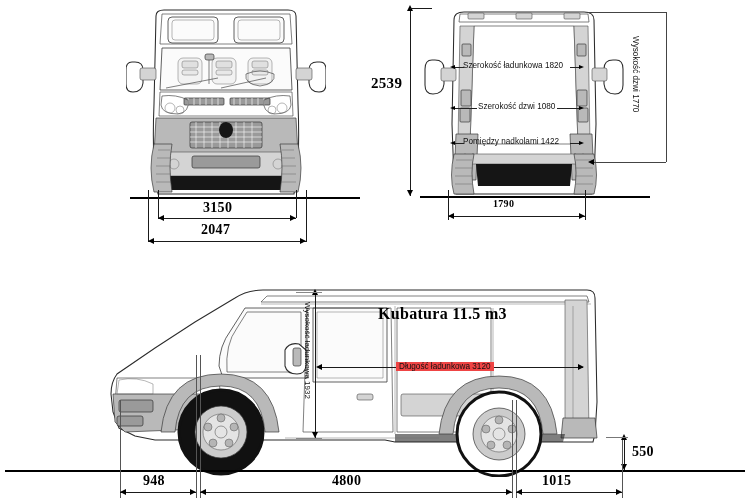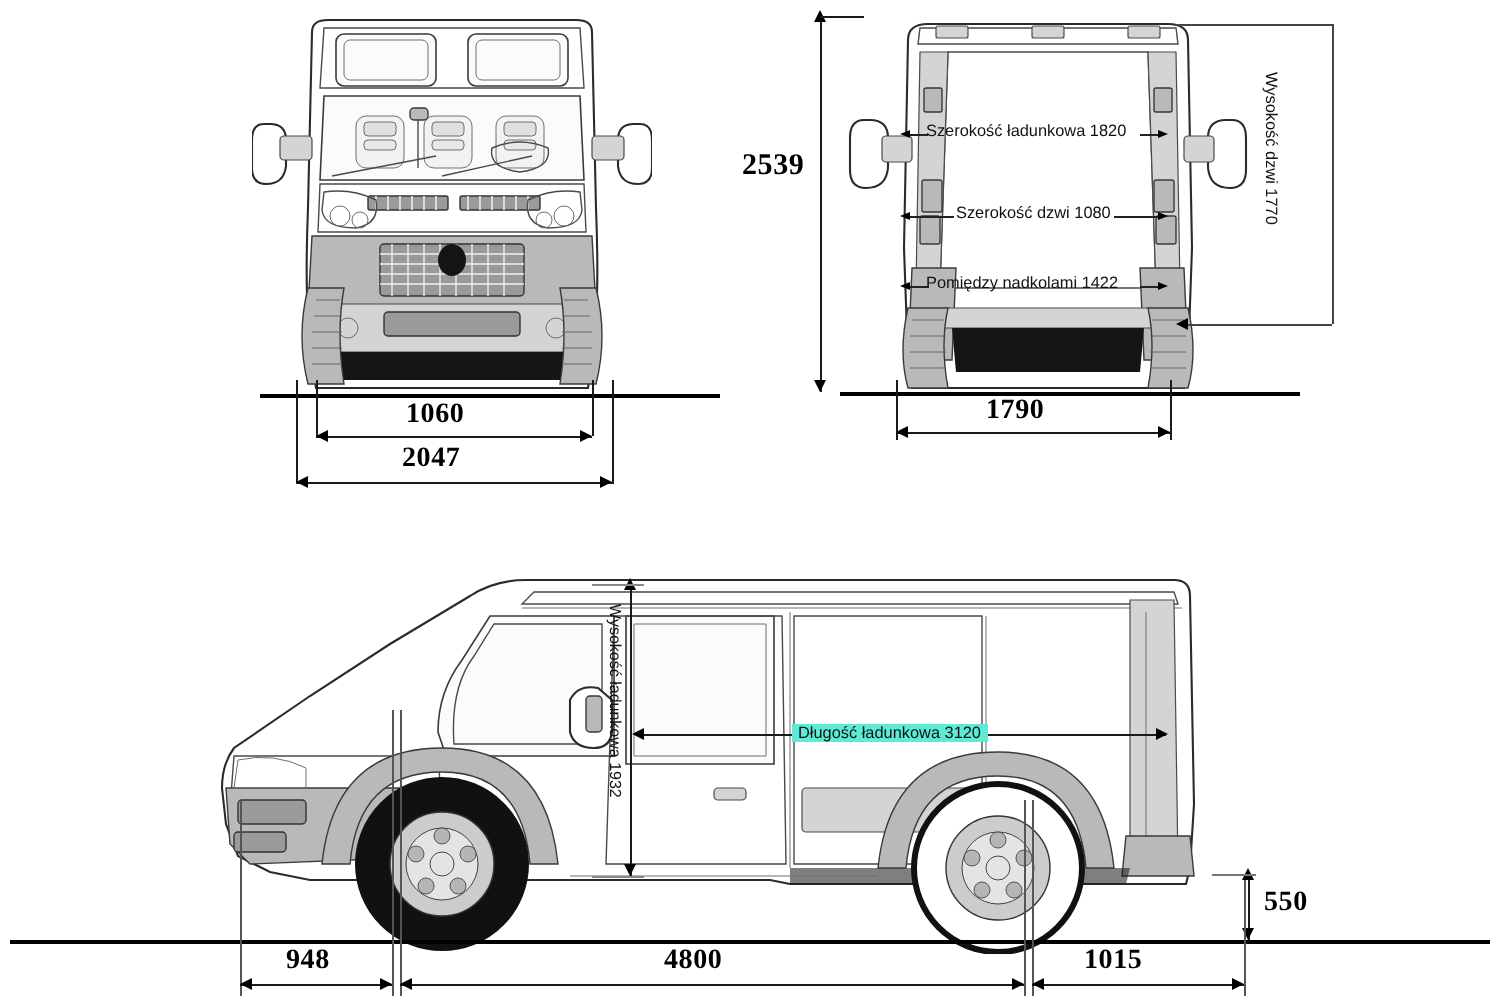--- a/index.html
+++ b/index.html
@@ -175,21 +175,21 @@
     </svg>
   </div>
 
   <div class="groundline" style="left:130px;top:197px;width:230px;"></div>
 
   <div class="vline" style="left:158px;top:190px;height:28px;"></div>
   <div class="vline" style="left:296px;top:190px;height:28px;"></div>
   <div class="vline" style="left:148px;top:190px;height:52px;"></div>
   <div class="vline" style="left:306px;top:190px;height:52px;"></div>
 
-  <div class="dimtext" style="left:203px;top:200px;font-size:14px;">1060</div>
+  <div class="dimtext" style="left:203px;top:200px;font-size:14px;">3150</div>
   <div class="hline" style="left:158px;top:218px;width:138px;"></div>
   <div class="ah ah-l" style="left:158px;top:215px;"></div>
   <div class="ah ah-r" style="left:290px;top:215px;"></div>
 
   <div class="dimtext" style="left:201px;top:222px;font-size:14px;">2047</div>
   <div class="hline" style="left:148px;top:241px;width:158px;"></div>
   <div class="ah ah-l" style="left:148px;top:238px;"></div>
   <div class="ah ah-r" style="left:300px;top:238px;"></div>
 
   <div class="vanshape" style="left:424px;top:4px;">
@@ -246,21 +246,21 @@
   <div class="groundline" style="left:420px;top:196px;width:230px;"></div>
 
   <div class="vline" style="left:410px;top:8px;height:188px;"></div>
   <div class="ah ah-u" style="left:407px;top:5px;"></div>
   <div class="ah ah-d" style="left:407px;top:190px;"></div>
   <div class="dimtext" style="left:371px;top:75px;font-size:15px;">2539</div>
   <div class="hline" style="left:410px;top:8px;width:22px;"></div>
 
   <div class="vline" style="left:448px;top:190px;height:30px;"></div>
   <div class="vline" style="left:585px;top:190px;height:30px;"></div>
-  <div class="dimtext" style="left:493px;top:198px;font-size:14px;">1790</div>
+  <div class="dimtext" style="left:493px;top:198px;font-size:10px;">1790</div>
   <div class="hline" style="left:448px;top:216px;width:137px;"></div>
   <div class="ah ah-l" style="left:448px;top:213px;"></div>
   <div class="ah ah-r" style="left:579px;top:213px;"></div>
 
   <div class="lbl-small" style="left:463px;top:61px;">Szerokość ładunkowa 1820</div>
   <div class="hline" style="left:455px;top:67px;width:9px;background:#222;"></div>
   <div class="ah ah-sm ah-l" style="left:450px;top:64.5px;"></div>
   <div class="hline" style="left:570px;top:67px;width:9px;background:#222;"></div>
   <div class="ah ah-sm ah-r" style="left:579px;top:64.5px;"></div>
 
@@ -353,32 +353,33 @@
         <circle cx="391" cy="147" r="4"></circle>
       </g>
       <circle class="rimIn" cx="404" cy="152" r="6"></circle>
 
       <line class="strokeHair" x1="190" y1="156" x2="344" y2="156" stroke="#333"></line>
     </svg>
   </div>
 
   <div class="groundline" style="left:5px;top:470px;width:740px;"></div>
 
+  <div class="dimtext" style="left:378px;top:305px;font-size:16px;">Kubatura 11.5 m3</div>
 
   <div class="vline" style="left:315px;top:292px;height:146px;"></div>
   <div class="ah ah-u" style="left:312px;top:289px;"></div>
   <div class="ah ah-d" style="left:312px;top:432px;"></div>
   <div class="hline" style="left:296px;top:292px;width:26px;background:#888;"></div>
   <div class="hline" style="left:296px;top:438px;width:26px;background:#888;"></div>
   <div class="lbl-small vrot" style="left:312px;top:302px;font-size:8px;">Wysokość ładunkowa 1932</div>
 
   <div class="hline" style="left:318px;top:367px;width:265px;"></div>
   <div class="ah ah-l" style="left:316px;top:364px;"></div>
   <div class="ah ah-r" style="left:578px;top:364px;"></div>
-  <div class="lbl-small" style="left:396px;top:362px;font-size:8.2px;background:#5eead4;padding:0 3px;">Długość ładunkowa 3120</div>
+  <div class="lbl-small" style="left:396px;top:362px;font-size:8.2px;background:#ef4444;padding:0 3px;">Długość ładunkowa 3120</div>
 
   <div class="vline" style="left:624px;top:437px;height:33px;"></div>
   <div class="ah ah-u" style="left:621px;top:434px;"></div>
   <div class="ah ah-d" style="left:621px;top:464px;"></div>
   <div class="hline" style="left:606px;top:437px;width:22px;background:#777;"></div>
   <div class="dimtext" style="left:632px;top:444px;font-size:14px;">550</div>
 
   <div class="vline" style="left:120px;top:400px;height:98px;background:#555;"></div>
   <div class="vline" style="left:196px;top:355px;height:143px;background:#555;"></div>
   <div class="vline" style="left:200px;top:355px;height:143px;background:#555;"></div>

